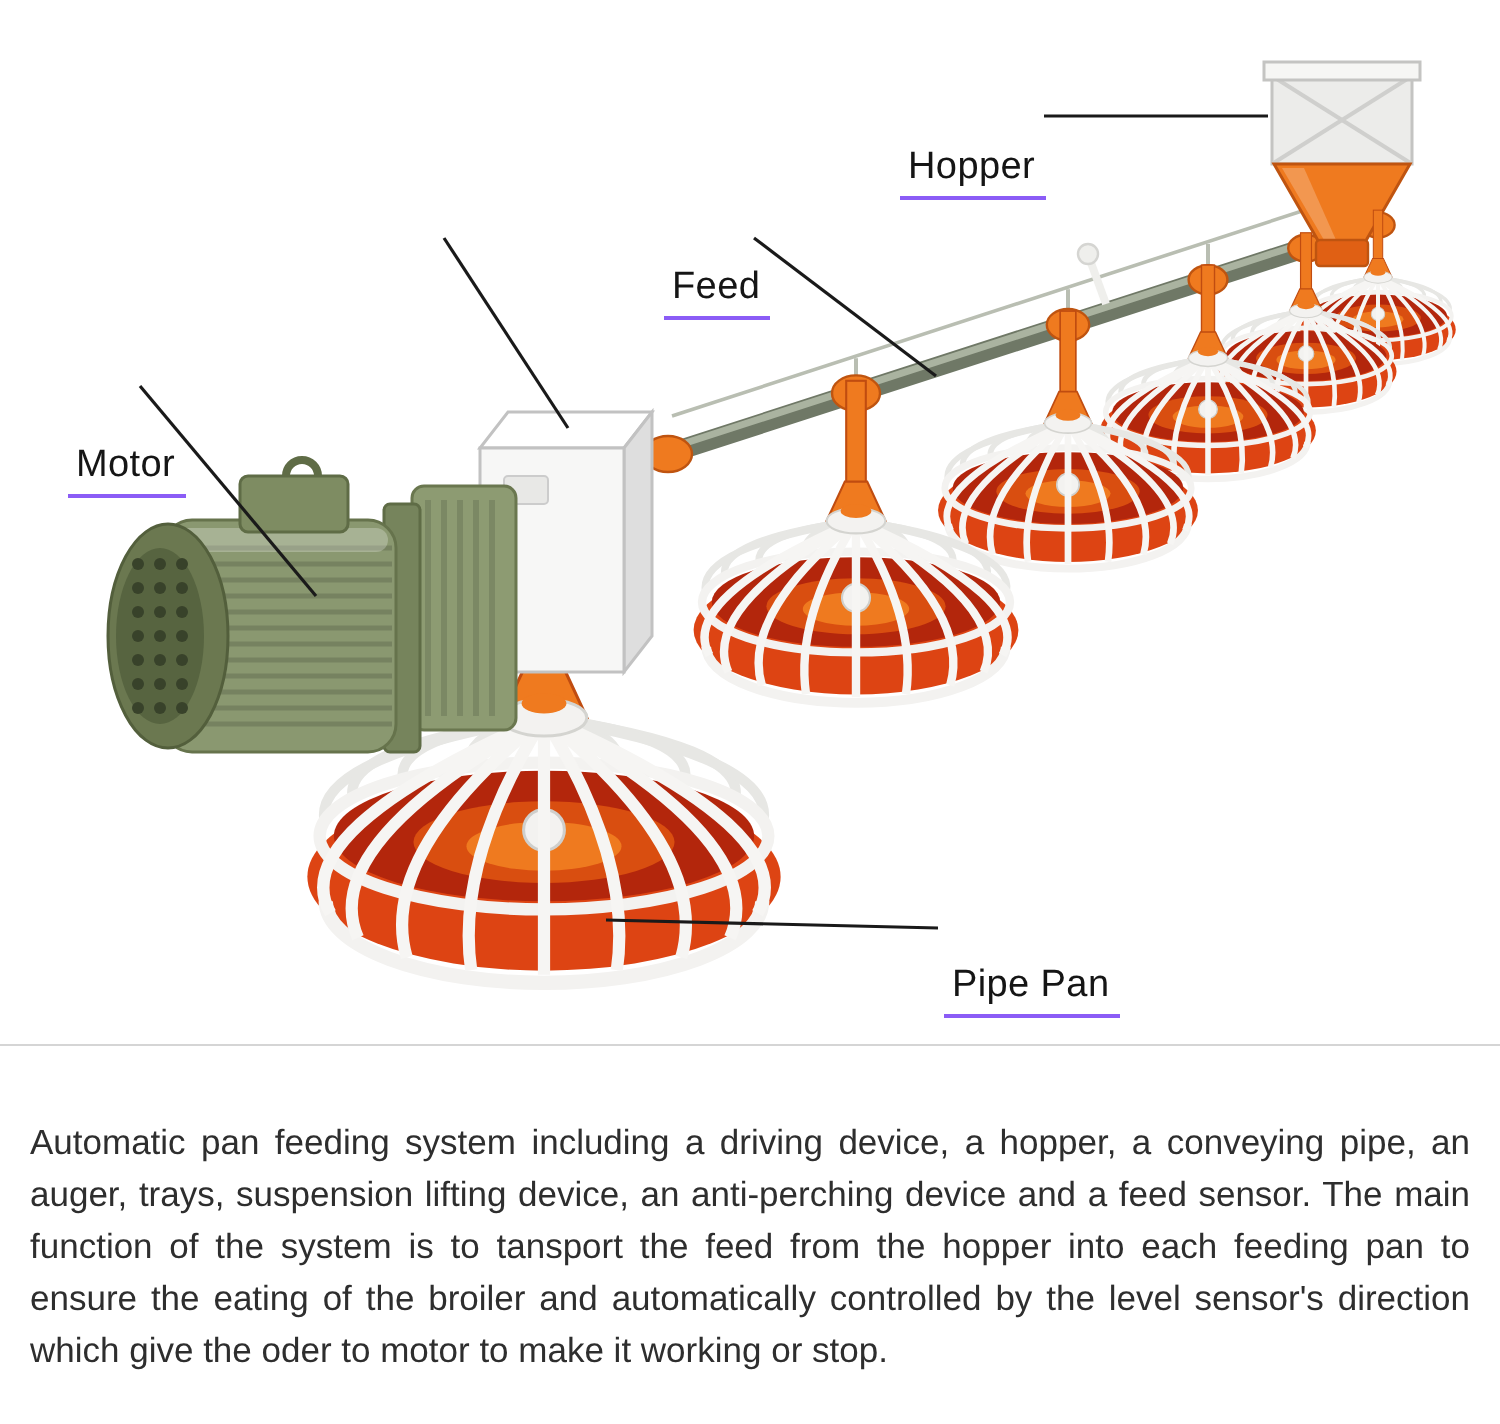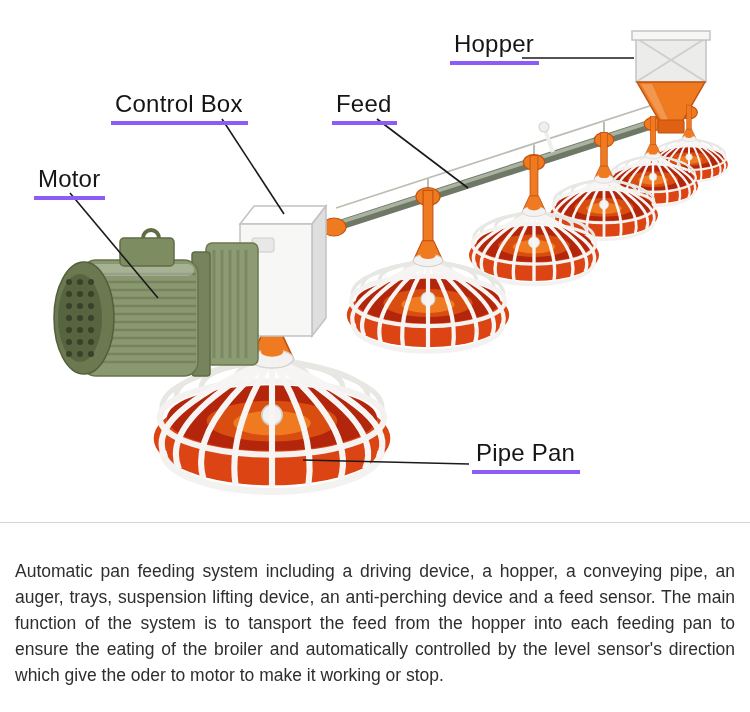--- a/index.html
+++ b/index.html
@@ -7,26 +7,27 @@
     width: 750px; height: 712px;
     background: #ffffff;
     font-family: "Liberation Sans", sans-serif;
     position: relative;
     overflow: hidden;
   }
   .stage { position: relative; width: 750px; height: 522px; }
   #illustration, #illustration svg { position: absolute; left: 0; top: 0; }
   .part-label {
     position: absolute;
-    font-size: 24px;
+    font-size: 19px;
     color: #151515;
     padding: 0 5px 3px 4px;
-    border-bottom: 4px solid #8b5cf6;
+    border-bottom: 2px solid #8b5cf6;
     white-space: nowrap;
     letter-spacing: 0.2px;
+    margin-top: 43px;
   }
   .divider { border: none; border-top: 1px solid #d5d5d5; margin: 0; }
   .desc {
     padding: 17px 15px 0 15px;
     font-size: 17.5px;
     line-height: 26px;
     color: #2e2e2e;
     text-align: justify;
   }
 </style>
@@ -334,21 +335,20 @@
         <g stroke="#1a1a1a" stroke-width="1.6">
           <line x1="70" y1="193" x2="158" y2="298"></line>
           <line x1="222" y1="119" x2="284" y2="214"></line>
           <line x1="377" y1="119" x2="468" y2="188"></line>
           <line x1="522" y1="58" x2="634" y2="58"></line>
           <line x1="469" y1="464" x2="303" y2="460"></line>
         </g>
       </svg>
     </div>
   <span class="part-label" style="left:450px; top:30px">Hopper</span>
-  <span class="part-label" style="left:111px; top:90px">Control Box</span>
   <span class="part-label" style="left:332px; top:90px">Feed</span>
-  <span class="part-label" style="left:34px;  top:165px">Motor</span>
+  <span class="part-label" style="left:34px;  top:179px">Motor</span>
   <span class="part-label" style="left:472px; top:439px">Pipe Pan</span>
 </div>
 
 <hr class="divider">
 
 <p class="desc">Automatic pan feeding system including a driving device, a hopper, a conveying pipe, an auger, trays, suspension lifting device, an anti-perching device and a feed sensor. The main function of the system is to tansport the feed from the hopper into each feeding pan to ensure the eating of the broiler and automatically controlled by the level sensor's direction which give the oder to motor to make it working or stop.</p>
 
 </body></html>

